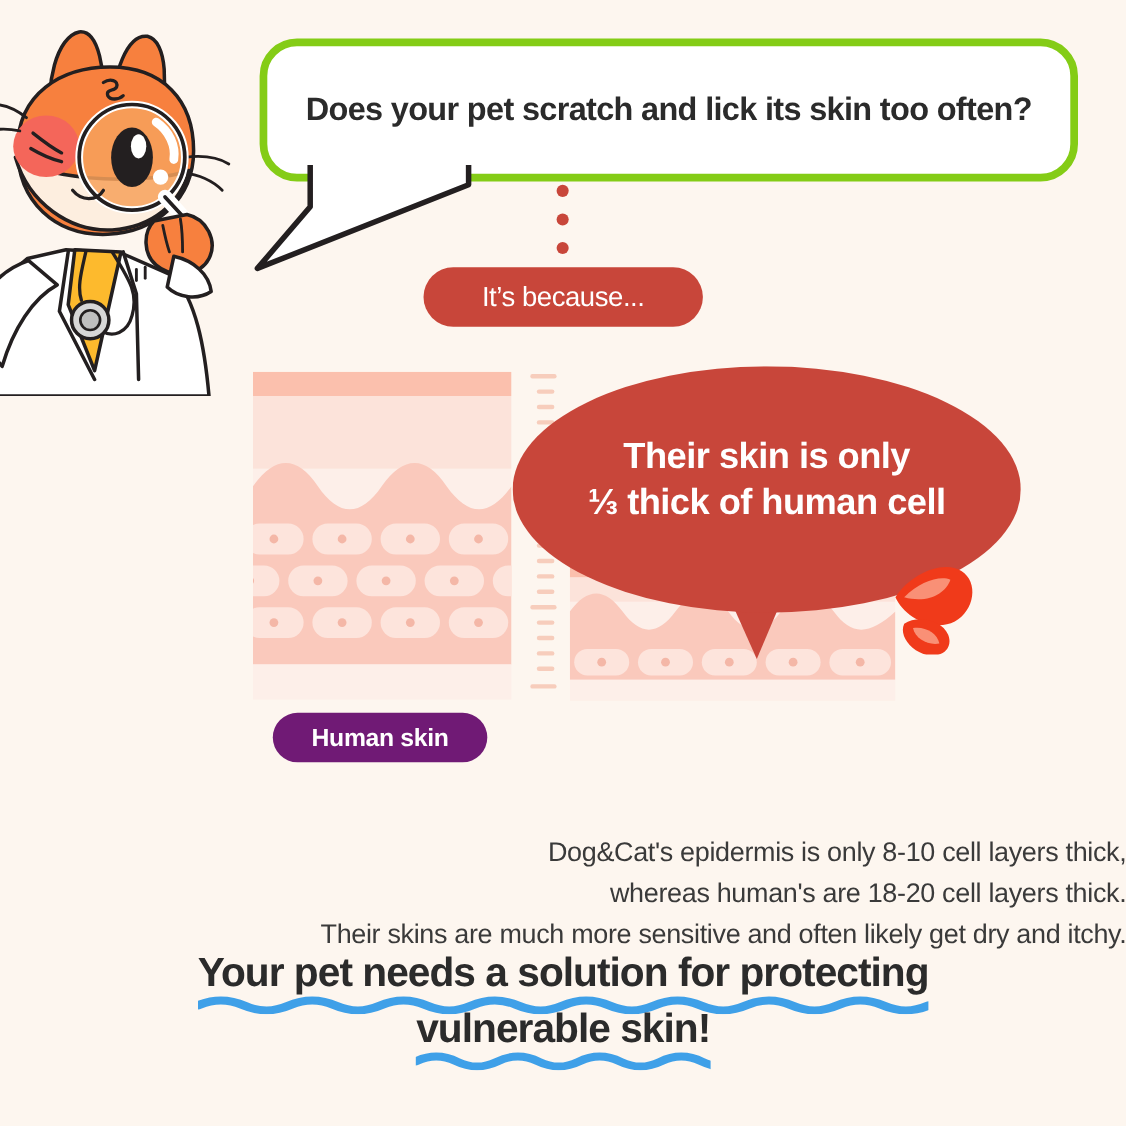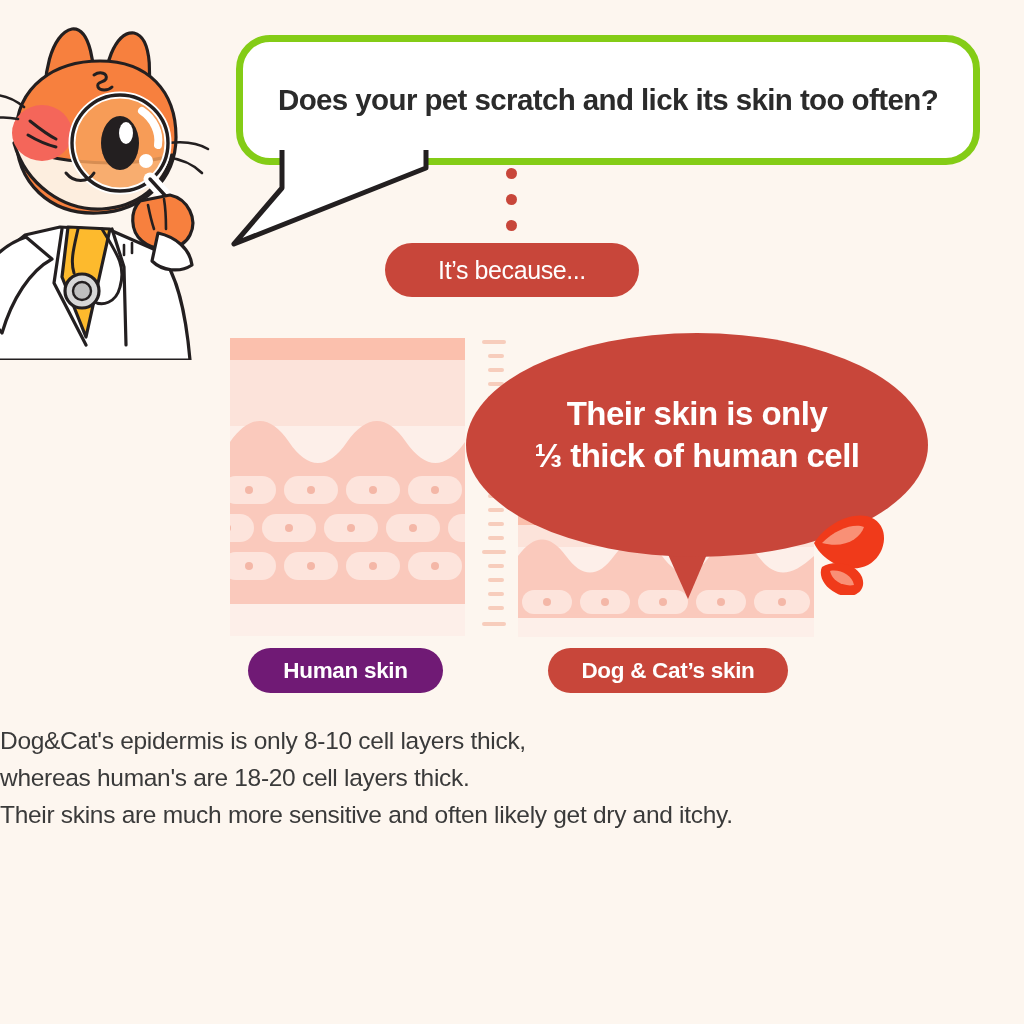--- a/index.html
+++ b/index.html
@@ -72,22 +72,22 @@
     text-align:center; color:#FFFFFF;
     font-size:33px; font-weight:bold; line-height:1.28;
     letter-spacing:-0.5px; pointer-events:none;
   }
 
   
   .drops { position:absolute; left:810px; top:505px; width:80px; height:90px; }
 
   
   .body-copy {
-    position:absolute; left:0; top:722px; width:1024px;
-    text-align:left; color:#3A3A3A;
+    position:absolute; left:0; top:757px; width:1024px;
+    text-align:right; color:#3A3A3A;
     font-size:24.5px; line-height:1.52; letter-spacing:-0.3px;
   }
 
   
   .headline {
     position:absolute; left:0; top:858px; width:1024px;
     text-align:center; color:#2B2B2B;
     font-size:37px; font-weight:bold; line-height:1.38; letter-spacing:-0.9px;
   }
   .headline .hl-line { position:relative; display:inline-block; }
@@ -329,24 +329,40 @@
         <path d="M12 38 C26 24 44 18 54 22 C50 34 34 44 12 38 Z" fill="#F99076"></path>
         <path d="M12 62 C24 54 46 58 52 72 C58 88 40 96 26 88 C14 82 8 70 12 62 Z" fill="#F03A1A"></path>
         <path d="M20 66 C30 64 42 70 44 80 C34 82 22 76 20 66 Z" fill="#F99076"></path>
       </g>
     </svg>
   </div>
 
   <div class="lbl lbl-human">
     <span>Human skin</span>
   </div>
-  <div class="lbl lbl-pet">
-    <span>Dog &amp; Cat’s skin</span>
-  </div>
 
   <div class="body-copy">
     <div>Dog&amp;Cat's epidermis is only 8-10 cell layers thick,</div>
     <div>whereas human's are 18-20 cell layers thick.</div>
     <div>Their skins are much more sensitive and often likely get dry and itchy.</div>
   </div>
 
+  <div class="headline">
+    <div>
+      <span class="hl-line">
+        <span>Your pet needs a solution for protecting</span>
+        <svg class="wave" viewBox="0 0 400 18" preserveAspectRatio="none">
+          <path d="M0 10 Q12.5 1 25 10 T50 10 T75 10 T100 10 T125 10 T150 10 T175 10 T200 10
+                   T225 10 T250 10 T275 10 T300 10 T325 10 T350 10 T375 10 T400 10" fill="none" stroke="#3FA0E8" stroke-width="7" stroke-linecap="round"></path>
+        </svg>
+      </span>
+    </div>
+    <div>
+      <span class="hl-line">
+        <span>vulnerable skin!</span>
+        <svg class="wave" viewBox="0 0 180 18" preserveAspectRatio="none">
+          <path d="M0 10 Q12.5 1 25 10 T50 10 T75 10 T100 10 T125 10 T150 10 T175 10 T200 10" fill="none" stroke="#3FA0E8" stroke-width="7" stroke-linecap="round"></path>
+        </svg>
+      </span>
+    </div>
+  </div>
 
 </div>
 
 </body></html>

